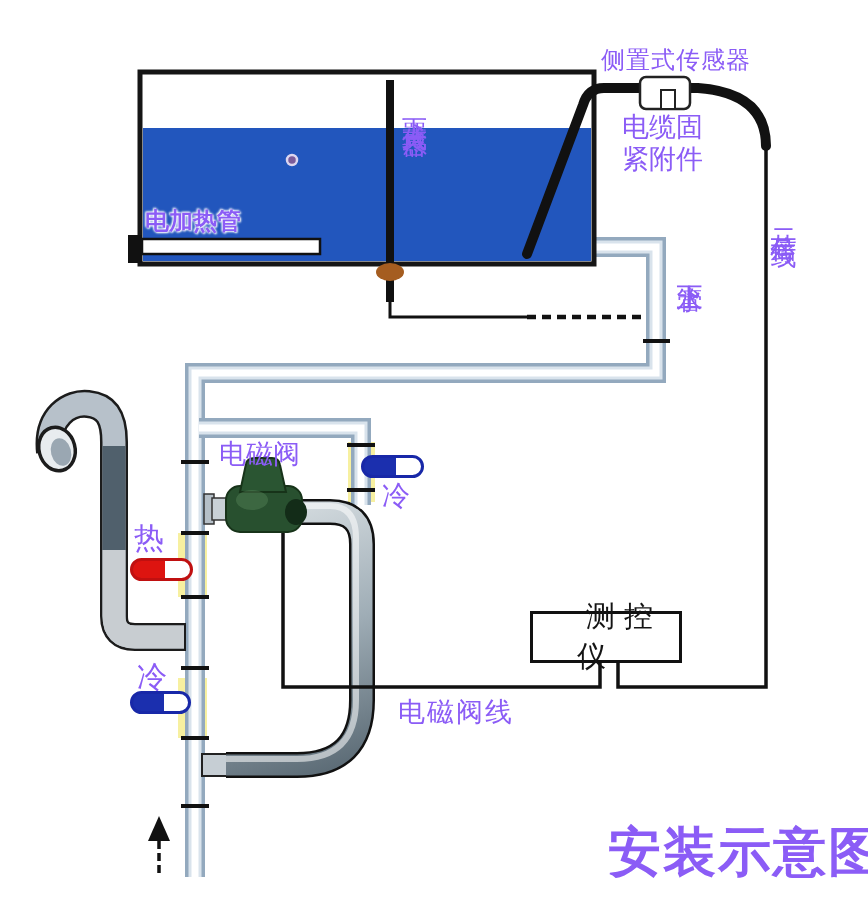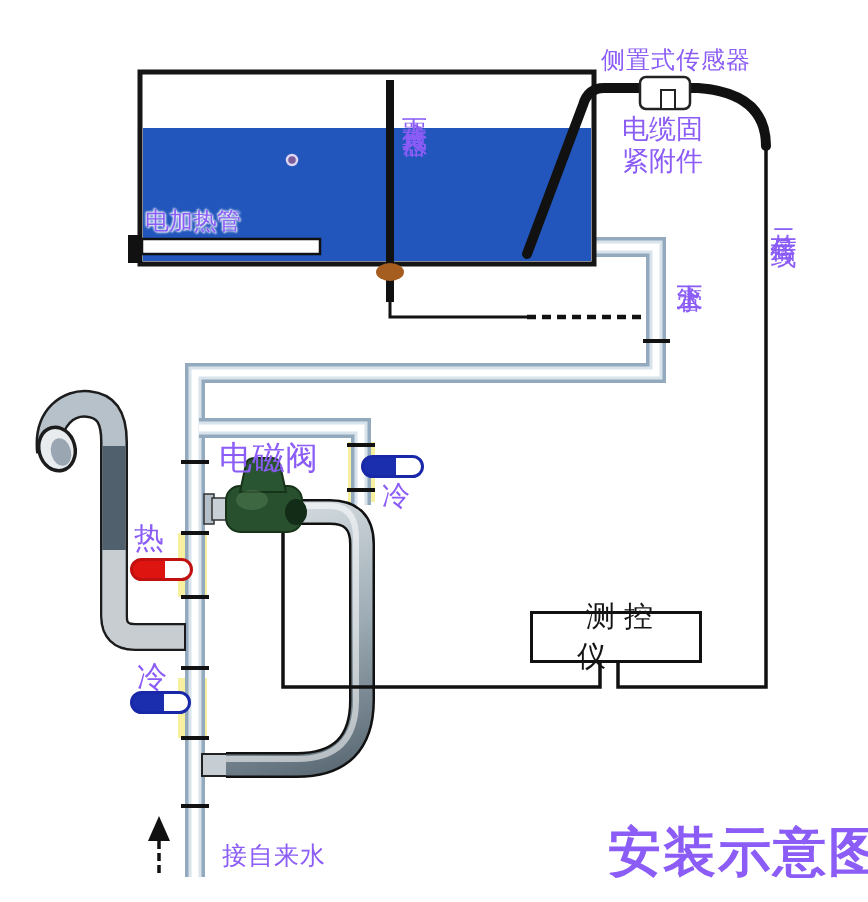--- a/index.html
+++ b/index.html
@@ -3,43 +3,43 @@
 <meta charset="utf-8">
 <style>
   html,body{margin:0;padding:0;background:#fff;}
   body{width:868px;height:902px;position:relative;overflow:hidden;
        font-family:"DejaVu Sans","Liberation Sans",sans-serif;color:#141414;}
   #stage{position:absolute;left:0;top:0;width:868px;height:902px;}
   svg{position:absolute;left:0;top:0;}
   .lbl{position:absolute;white-space:pre;color:#8b5cf6;}
   .v{writing-mode:vertical-rl;text-orientation:upright;}
   .tank-label{left:157px;top:100px;font-size:25px;letter-spacing:2px;}
-  .heater-label{left:145px;top:205px;font-size:24px;font-weight:normal;
+  .heater-label{left:145px;top:205px;font-size:24px;font-weight:bold;
     text-shadow:0 0 3px #fff,1px 1px 2px #fff,-1px -1px 2px #fff;}
   .bottom-sensor-label{left:398px;top:99px;font-size:25px;letter-spacing:3px;}
   .side-sensor-label{left:601px;top:44px;font-size:24px;letter-spacing:1px;}
-  .clamp-label{left:622px;top:113px;font-size:27px;line-height:32px;}
+  .clamp-label{left:622px;top:113px;font-size:27px;line-height:32px;font-family:Liberation Mono, monospace;}
   .signal-label{left:767px;top:210px;font-size:26px;letter-spacing:3px;}
   .riser-label{left:673px;top:264px;font-size:26px;letter-spacing:1px;}
   .bypass-label{left:376px;top:416px;font-size:28px;letter-spacing:1px;}
-  .valve-label{left:219px;top:436px;font-size:33px;}
+  .valve-label{left:219px;top:436px;font-size:27px;}
   .wire-label{left:398px;top:694px;font-size:27px;letter-spacing:2px;}
   .hot-label{left:134px;top:518px;font-size:30px;}
   .cold-left-label{left:137px;top:657px;font-size:30px;}
   .cold-bypass-label{left:382px;top:477px;font-size:28px;}
   .tap-label{left:222px;top:839px;font-size:25px;letter-spacing:1px;}
   .main-title{left:608px;top:817px;font-size:53px;font-weight:bold;letter-spacing:2px;}
   .capsule{position:absolute;box-sizing:border-box;border-radius:12px;}
   .capsule.hot{left:130px;top:558px;width:63px;height:23px;border:3px solid #c01010;
     background:linear-gradient(90deg,#dd1410 0 57%,#fff 57%);}
   .capsule.coldL{left:130px;top:691px;width:61px;height:23px;border:3px solid #1828a8;
     background:linear-gradient(90deg,#1b2fae 0 57%,#fff 57%);}
   .capsule.coldB{left:361px;top:455px;width:63px;height:23px;border:3px solid #1828a8;
     background:linear-gradient(90deg,#1b2fae 0 57%,#fff 57%);}
-  .controller{position:absolute;left:530px;top:611px;width:172px;height:52px;
+  .controller{position:absolute;left:530px;top:611px;width:152px;height:52px;
     box-sizing:border-box;border:3px solid #111;background:#fff;
     display:flex;align-items:center;justify-content:center;
     font-size:29px;letter-spacing:9px;text-indent:9px;padding-left:44px;}
 </style>
 </head>
 <body>
 
 <div id="stage">
 
 <svg width="868" height="902" viewBox="0 0 868 902">
@@ -137,24 +137,24 @@
   </g>
 </svg>
 
 <div class="lbl heater-label">电加热管</div>
 <div class="lbl v bottom-sensor-label">下置式传感器</div>
 <div class="lbl side-sensor-label">侧置式传感器</div>
 <div class="lbl clamp-label"><span>电缆固</span><br><span>紧附件</span></div>
 <div class="lbl v signal-label">二芯信号线</div>
 <div class="lbl v riser-label">上下水管</div>
 <div class="lbl valve-label">电磁阀</div>
+<div class="lbl wire-label">电磁阀线</div>
 <div class="lbl hot-label">热</div>
 <div class="lbl cold-left-label">冷</div>
 <div class="lbl cold-bypass-label">冷</div>
-<div class="lbl tap-label">接自来水</div>
 <div class="lbl main-title">安装示意图</div>
 
 <div class="capsule hot"></div>
 <div class="capsule coldL"></div>
 <div class="capsule coldB"></div>
 
 <div class="controller">测控仪</div>
 
 </div>
 

